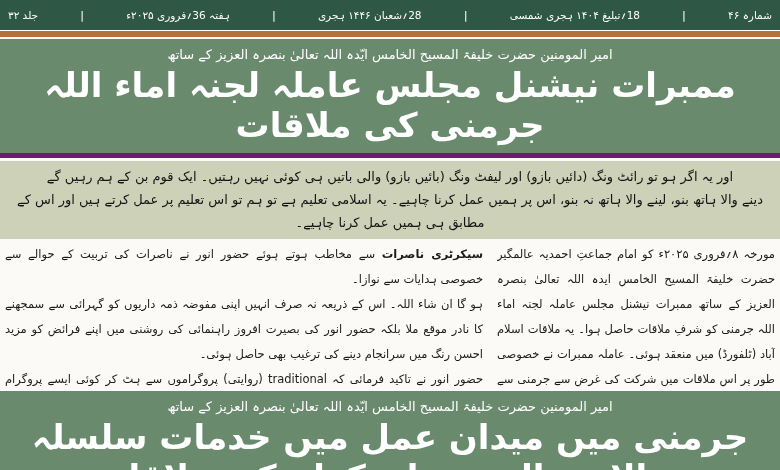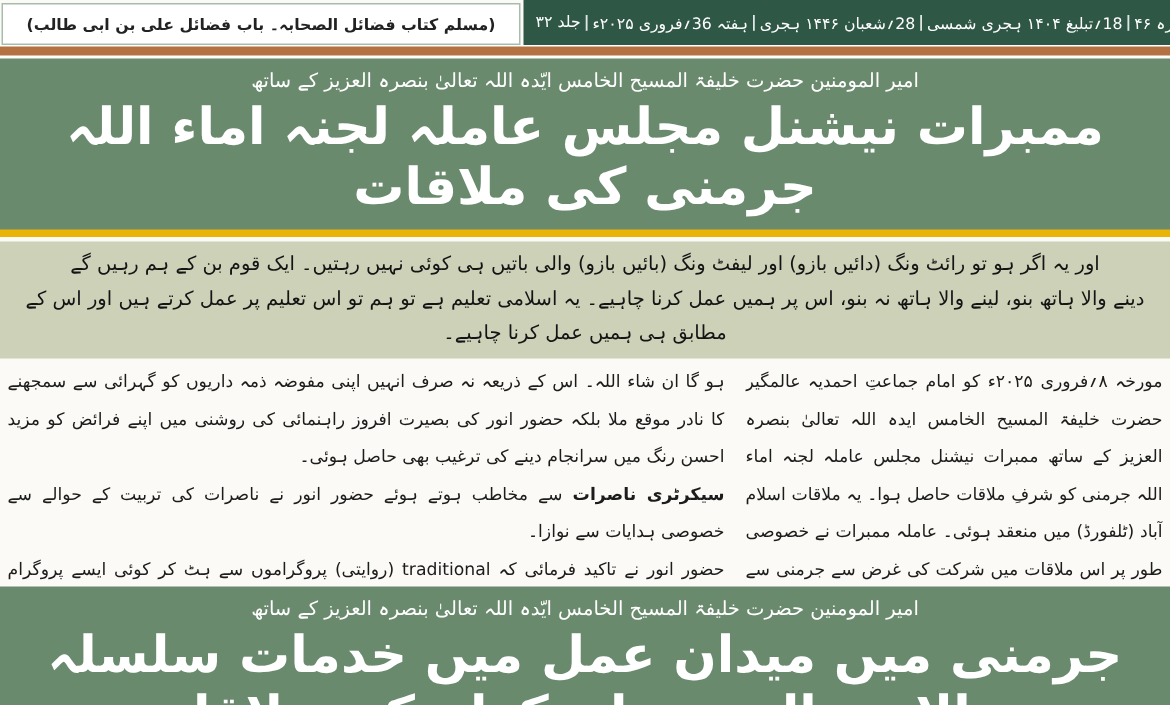--- a/index.html
+++ b/index.html
@@ -17,21 +17,21 @@
   .info-bar{
     flex:1;background:#2e5746;color:#fff;display:flex;flex-direction:row;
     align-items:center;justify-content:space-between;direction:ltr;
     padding:0 8px;font-size:10.5px;white-space:nowrap;overflow:hidden;
   }
   .info-item{direction:rtl;unicode-bidi:isolate;}
   .info-sep{opacity:.85;padding:0 2px;font-weight:bold;}
   .rule-orange{height:6px;background:#b47142;border-top:1px solid #fff;border-bottom:1px solid #fff;}
   
   .banner{
-    background:#6a8a6e;border-bottom:5px solid #eab308;color:#fff;text-align:center;
+    background:#6a8a6e;border-bottom:5px solid #701a75;color:#fff;text-align:center;
     padding:6px 10px 8px;margin-top:1px;
   }
   .banner .kicker{font-size:13px;line-height:20px;letter-spacing:0;}
   .banner .headline{font-size:34px;font-weight:bold;line-height:40px;}
   
   .pullquote{
     background:#ccd1b8;text-align:center;margin:3px 0 0;padding:4px 14px 5px;
     font-size:13px;line-height:23px;color:#141414;
   }
   
@@ -43,23 +43,20 @@
   .col{overflow:hidden;text-align:justify;}
   .col p{margin:0;font-size:11.5px;line-height:25px;}
   .col-right{width:278px;flex:0 0 auto;}
   .col-left{flex:1 1 auto;}
   b{font-weight:bold;}
 </style>
 </head>
 <body>
 
 <div class="masthead">
-  <div class="hadith-box">
-    <span>(مسلم کتاب فضائل الصحابہ۔ باب فضائل علی بن ابی طالب)</span>
-  </div>
   <div class="info-bar">
     <span class="info-item">جلد ۳۲</span>
     <span class="info-sep">|</span>
     <span class="info-item">ہفتہ 36؍فروری ۲۰۲۵ء</span>
     <span class="info-sep">|</span>
     <span class="info-item">28؍شعبان ۱۴۴۶ ہجری</span>
     <span class="info-sep">|</span>
     <span class="info-item">18؍تبلیغ ۱۴۰۴ ہجری شمسی</span>
     <span class="info-sep">|</span>
     <span class="info-item">شمارہ ۴۶</span>
@@ -75,22 +72,22 @@
 <div class="pullquote">
   <div>اور یہ اگر ہو تو رائٹ ونگ (دائیں بازو) اور لیفٹ ونگ (بائیں بازو) والی باتیں ہی کوئی نہیں رہتیں۔ ایک قوم بن کے ہم رہیں گے</div>
   <div>دینے والا ہاتھ بنو، لینے والا ہاتھ نہ بنو، اس پر ہمیں عمل کرنا چاہیے۔ یہ اسلامی تعلیم ہے تو ہم تو اس تعلیم پر عمل کرتے ہیں اور اس کے مطابق ہی ہمیں عمل کرنا چاہیے۔</div>
 </div>
 
 <div class="body-cols first">
   <div class="col col-right">
     <p>مورخہ ۸؍فروری ۲۰۲۵ء کو امام جماعتِ احمدیہ عالمگیر حضرت خلیفۃ المسیح الخامس ایدہ اللہ تعالیٰ بنصرہ العزیز کے ساتھ ممبرات نیشنل مجلس عاملہ لجنہ اماء اللہ جرمنی کو شرفِ ملاقات حاصل ہوا۔ یہ ملاقات اسلام آباد (ٹلفورڈ) میں منعقد ہوئی۔ عاملہ ممبرات نے خصوصی طور پر اس ملاقات میں شرکت کی غرض سے جرمنی سے برطانیہ کا سفر اختیار کیا۔ جب حضور انور مجلس میں رونق افروز ہوئے تو آپ نے شاملین مجلس کو السلام علیکم کا تحفہ عنایت فرمایا۔ ملاقات کا باقاعدہ آغاز دعا سے ہوا، اس کے بعد تمام عاملہ ممبرات کو حضور انور کو شعبہ جات کا تعارف کرانے، اپنی مفوضہ ذمہ داریوں کی بابت بروئے کار لائی گئی مساعی کرنے نیز اس حوالے سے بیش قیمت راہنمائی حاصل کرنے کا موقع بھی ملا جو بلاشبہ لجنہ اماء اللہ جرمنی کے لیے ازحد مفید</p>
   </div>
   <div class="col col-left">
+    <p><b>سیکرٹری ناصرات</b><span> سے مخاطب ہوتے ہوئے حضور انور نے ناصرات کی تربیت کے حوالے سے خصوصی ہدایات سے نوازا۔</span></p>
     <p>ہو گا ان شاء اللہ۔ اس کے ذریعہ نہ صرف انہیں اپنی مفوضہ ذمہ داریوں کو گہرائی سے سمجھنے کا نادر موقع ملا بلکہ حضور انور کی بصیرت افروز راہنمائی کی روشنی میں اپنے فرائض کو مزید احسن رنگ میں سرانجام دینے کی ترغیب بھی حاصل ہوئی۔</p>
-    <p><b>سیکرٹری ناصرات</b><span> سے مخاطب ہوتے ہوئے حضور انور نے ناصرات کی تربیت کے حوالے سے خصوصی ہدایات سے نوازا۔</span></p>
     <p>حضور انور نے تاکید فرمائی کہ traditional (روایتی) پروگراموں سے ہٹ کر کوئی ایسے پروگرام بنائیں جن سے لوگوں کی دلچسپی قائم ہو۔ جن میں ناصرات آئیں اور حصہ لیں۔ ان پروگراموں کے ذریعے کوئی دلچسپی پیدا ہونے کی باتیں ہوں اور پھر اسی میں باتوں باتوں میں ان کی تربیت کی باتیں بھی آ جائیں۔</p>
 
   </div>
 </div>
 
 <div class="banner">
   <div class="kicker">امیر المومنین حضرت خلیفۃ المسیح الخامس ایّدہ اللہ تعالیٰ بنصرہ العزیز کے ساتھ</div>
   <div class="headline">جرمنی میں میدان عمل میں خدمات سلسلہ بجالانے والے مربیان کرام کی ملاقات</div>
 </div>
 

